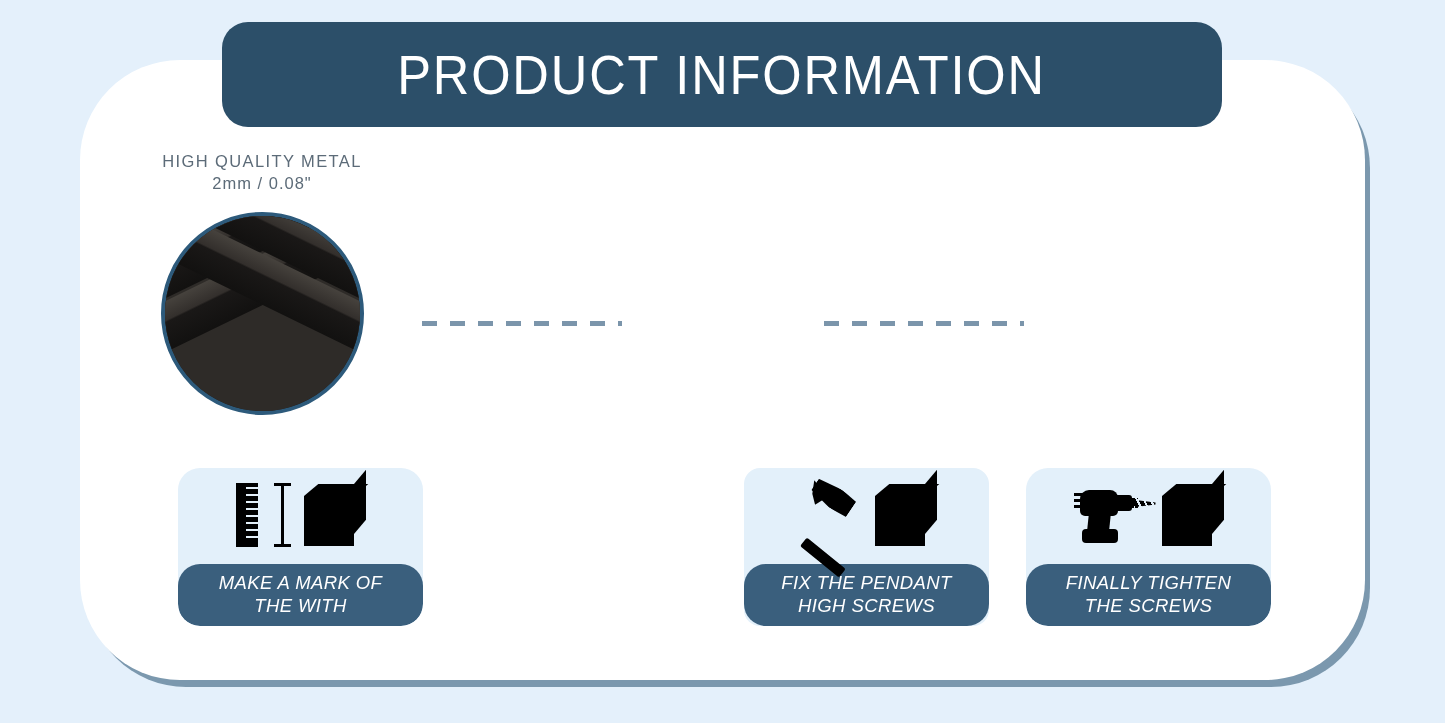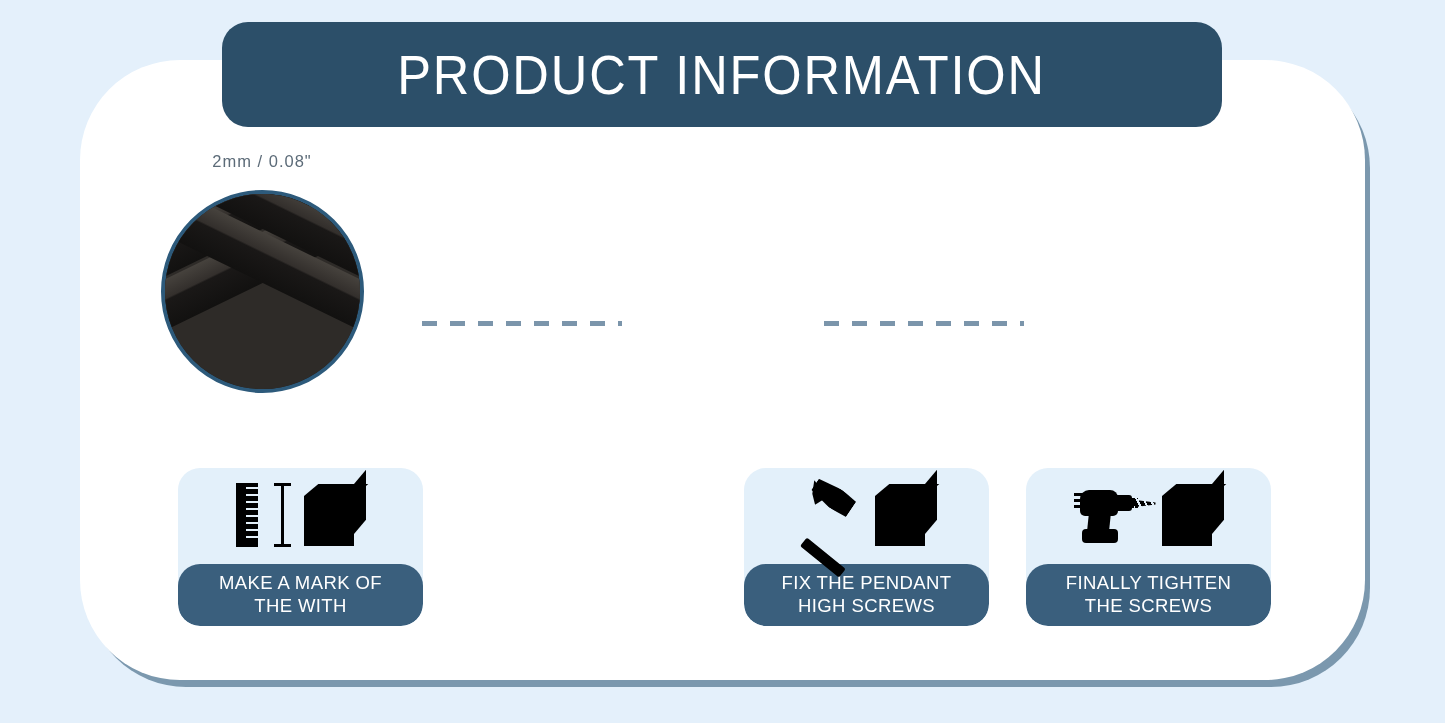--- a/index.html
+++ b/index.html
@@ -228,20 +228,21 @@
     color: #ffffff;
     font-size: 18.5px;
     line-height: 23px;
     letter-spacing: .4px;
     text-align: center;
     padding: 7px 6px 9px;
     min-height: 62px;
     display: flex;
     align-items: center;
     justify-content: center;
+    font-style: italic;
   }
   .step-label span { display: block; }
 
   
   .box3d { position: relative; width: 62px; height: 62px; flex: none; }
   .box3d .front {
     position: absolute; left: 0; bottom: 0; width: 50px; height: 50px;
     background: #000;
   }
   .box3d .top {
@@ -349,20 +350,21 @@
 <div id="header-banner">
   <div id="header-title">PRODUCT INFORMATION</div>
 </div>
 
 <div id="features-row">
 
   <div class="connector" style="left:342px; width:200px;"></div>
   <div class="connector" style="left:744px; width:200px;"></div>
 
   <div class="feature" style="left:22px;">
+    <div class="feature-label">HIGH QUALITY METAL</div>
     <div class="feature-sub">2mm / 0.08"</div>
     <div class="circle-wrap">
       <div class="circle">
         <div class="metal-bg"></div>
         <div class="metal-sheet" style="top:18px;"></div>
         <div class="metal-sheet" style="top:72px;"></div>
         <div class="metal-sheet" style="top:126px;"></div>
         <div class="metal-sheet2" style="top:18px;"></div>
         <div class="metal-sheet2" style="top:72px;"></div>
         <div class="metal-sheet2" style="top:126px;"></div>
@@ -391,21 +393,21 @@
     </div>
     <div class="step-label">
       <div>
         <span>MAKE A MARK OF</span>
         <span>THE WITH</span>
       </div>
     </div>
   </div>
 
 
-  <div class="step-card" style="left:664px;">
+  <div class="step-card" style="left:664px;border-radius:16px;">
     <div class="step-icons">
       <div class="hammer-icon">
         <div class="claw"></div>
           <div class="head"></div>
           <div class="handle"></div>
       </div>
       <div class="box3d">
         <div class="top"></div>
           <div class="side"></div>
           <div class="front"></div>

